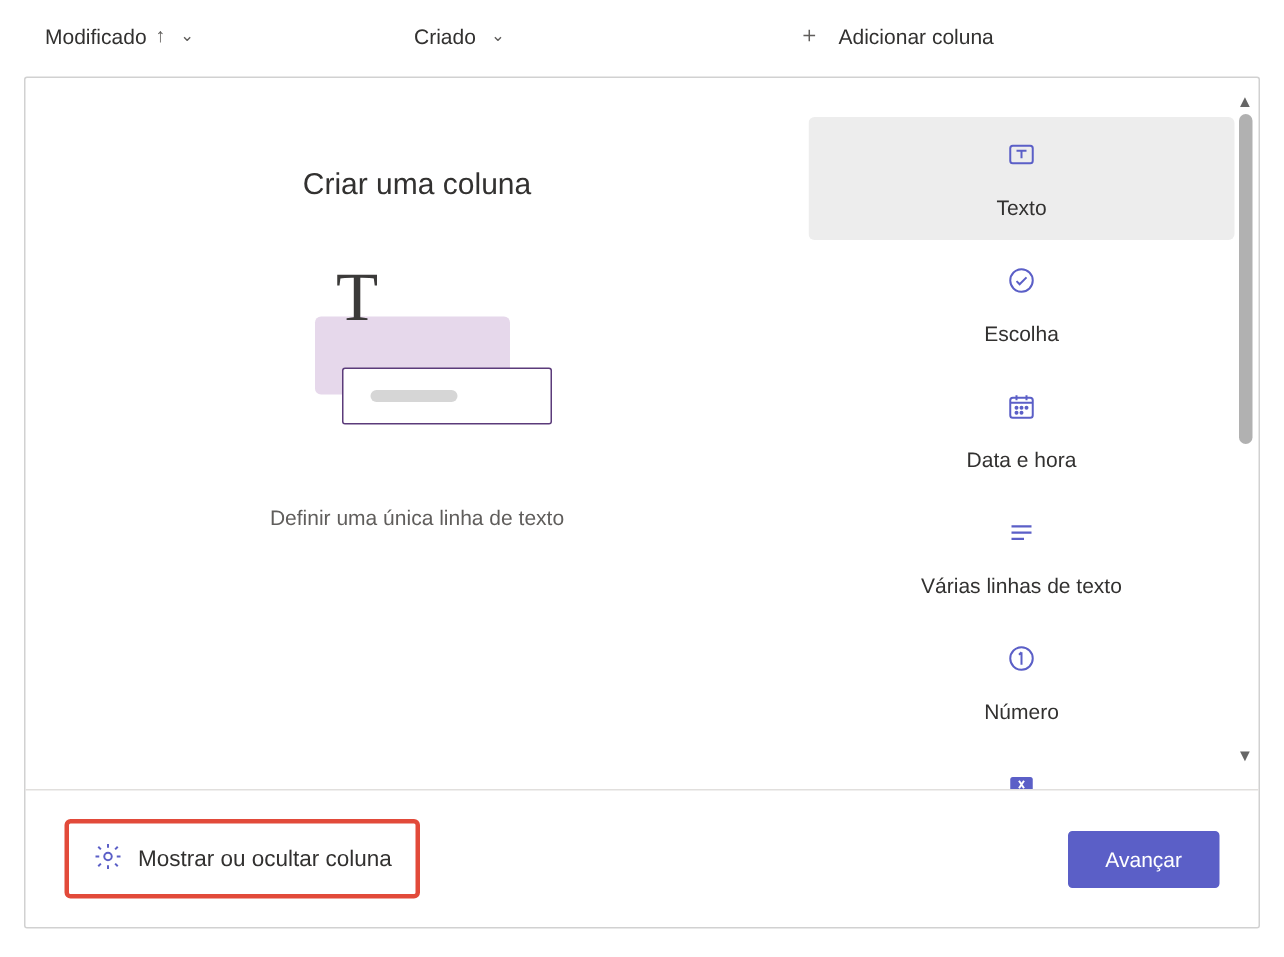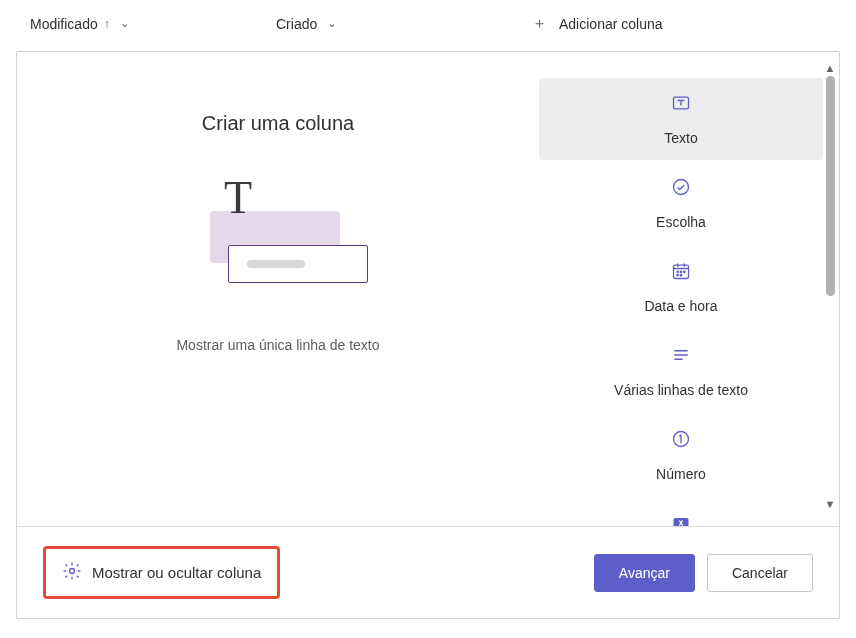--- a/index.html
+++ b/index.html
@@ -245,21 +245,21 @@
 
     <div class="left-pane">
       <div class="title">Criar uma coluna</div>
       <div class="illustration">
         <div class="illus-card"></div>
         <div class="illus-t">T</div>
         <div class="illus-input">
             <div class="illus-line"></div>
           </div>
       </div>
-      <div class="subtitle">Mostrar uma única linha de texto</div>
+      <div class="subtitle">Definir uma única linha de texto</div>
     </div>
 
     <div class="right-pane">
       <div class="type-list">
 
         <div class="type-item selected">
           <span class="type-icon">
             <svg viewBox="0 0 24 24" fill="none" stroke="#5b5fc7" stroke-width="1.6">
                 <rect x="3" y="5" width="18" height="14" rx="2"></rect>
                 <path d="M8 9h8M12 9v6"></path>
@@ -343,18 +343,15 @@
             <circle cx="12" cy="12" r="3"></circle>
             <path d="M12 2v3M12 19v3M4.2 4.2l2.1 2.1M17.7 17.7l2.1 2.1M2 12h3M19 12h3M4.2 19.8l2.1-2.1M17.7 6.3l2.1-2.1"></path>
           </svg>
       </span>
       <span class="show-hide-label">Mostrar ou ocultar coluna</span>
     </div>
     <div class="footer-buttons">
       <div class="btn btn-primary">
         <span>Avançar</span>
       </div>
-      <div class="btn btn-secondary">
-        <span>Cancelar</span>
-      </div>
     </div>
   </div>
 </div>
 
 </body></html>

